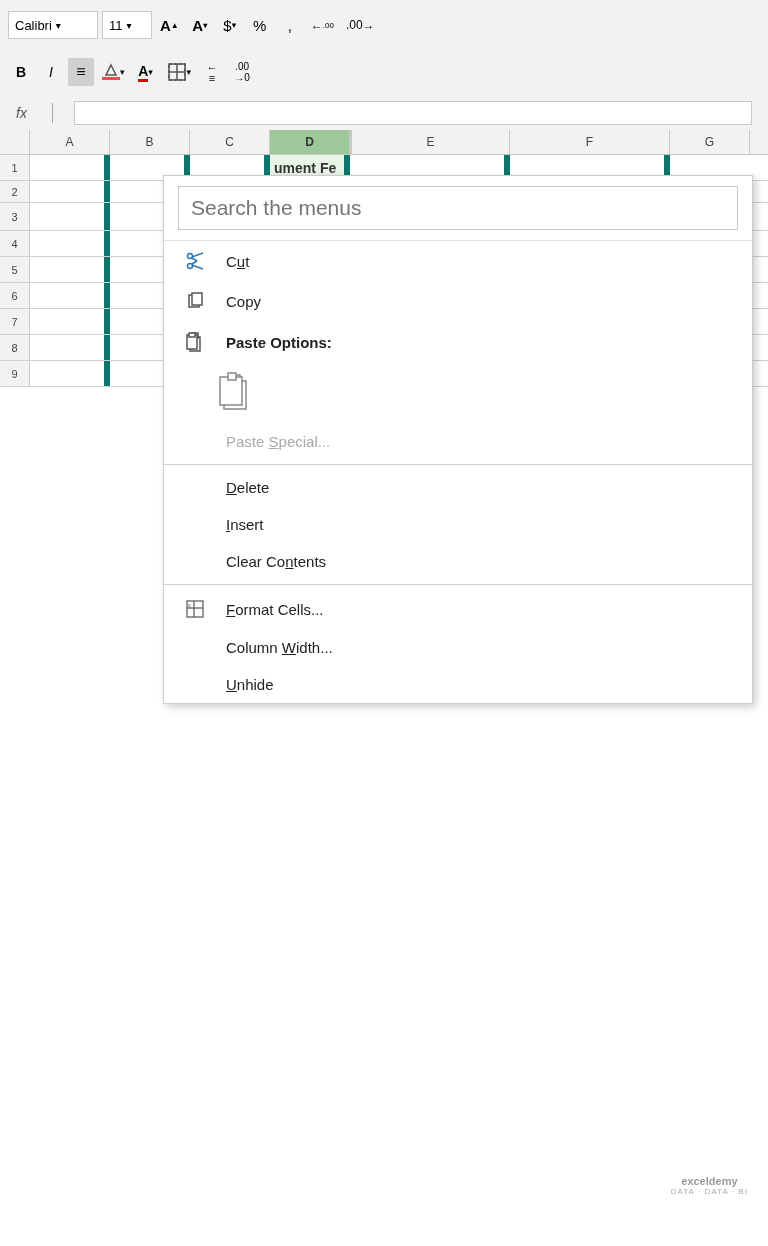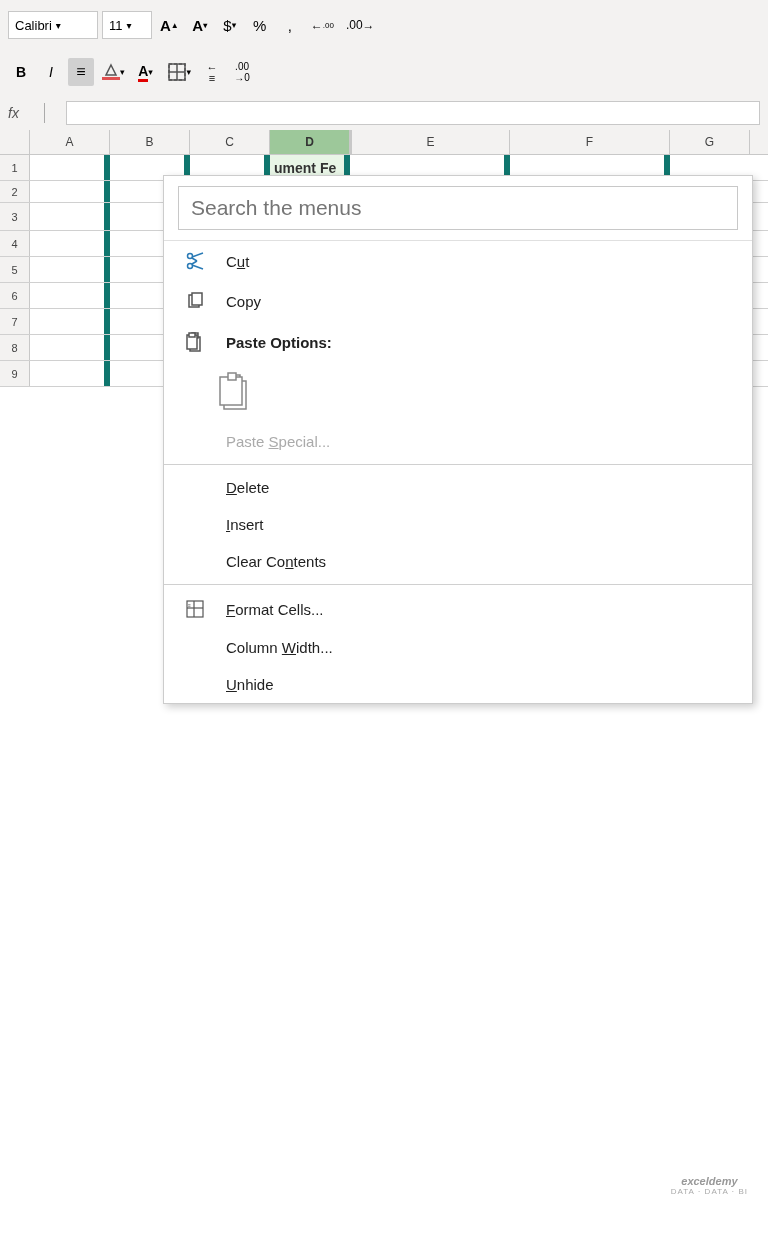--- a/index.html
+++ b/index.html
@@ -88,21 +88,21 @@
     .formula-bar {
       position: absolute;
       top: 94px;
       left: 0;
       width: 768px;
       height: 36px;
       background: #f3f2f1;
       border-bottom: 1px solid #c8c8c8;
       display: flex;
       align-items: center;
-      padding: 0 8px;
+      padding: 0 16px;
       gap: 21px;
     }
 
     
     .col-headers {
       position: absolute;
       top: 130px;
       left: 0;
       width: 768px;
       height: 25px;
@@ -541,15 +541,15 @@
   </div>
 
 
   <div class="menu-item">
     <span class="menu-icon"></span>
     <span><span style="text-decoration:underline;">U</span>nhide</span>
   </div>
 </div>
 
 <div class="watermark">
-  <div style="font-size:11px; font-weight:bold; color:#999;font-style:italic;">exceldemy</div>
+  <div style="font-size:11px; font-weight:bold; color:#999;">exceldemy</div>
   <div style="font-size:8px; color:#aaa; letter-spacing:1px;">DATA · DATA · BI</div>
 </div>
 
 </body></html>

